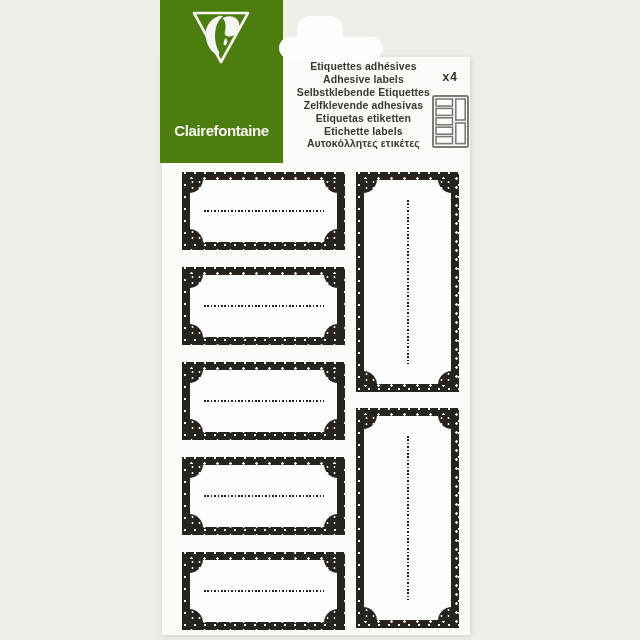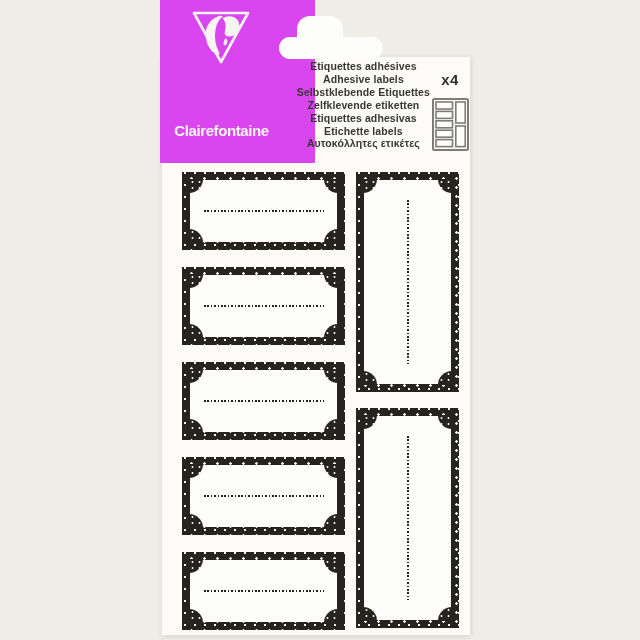--- a/index.html
+++ b/index.html
@@ -22,22 +22,21 @@
     background:#fdfdfb;border-radius:11px;
   }
   .hang-tab-top{
     position:absolute;left:297px;top:16px;width:46px;height:26px;
     background:#fdfdfb;border-radius:13px 13px 0 0;
   }
 
   
   .brand-panel{
     position:absolute;left:160px;top:0;width:123px;height:163px;
-    background:#d946ef;
-    padding-left:32px;
+    background:#4d7c0f;
   }
   .logo-wrap{position:absolute;left:29px;top:9px;width:64px;height:58px;}
   .wordmark{
     position:absolute;left:0;top:122px;width:123px;
     text-align:center;color:#f6f5f1;
     font-size:15px;font-weight:700;letter-spacing:-0.4px;
   }
 
   
   .lang-block{
@@ -48,22 +47,22 @@
     letter-spacing:0.1px;
     white-space:nowrap;
   }
 
   
   .pack-count{
     position:absolute;left:430px;top:71px;width:40px;
     text-align:center;
   }
   .pack-count .x4{
-    font-size:15px;font-weight:700;color:#33302b;letter-spacing:0.5px;
-    display:block;margin-bottom:10px;
+    font-size:12px;font-weight:700;color:#33302b;letter-spacing:0.5px;
+    display:block;margin-bottom:10px;font-family:Liberation Mono, monospace;
   }
 
   
   .sticker{
     position:absolute;
     background-color:#272420;
     background-image:
       radial-gradient(circle, #f3f2ee 1.1px, rgba(0,0,0,0) 1.5px),
       radial-gradient(circle, #f3f2ee 0.85px, rgba(0,0,0,0) 1.2px);
     background-size:13px 9px, 10px 12px;
@@ -119,22 +118,22 @@
     <div class="wordmark">Clairefontaine</div>
   </div>
 
   <div class="hang-tab-top"></div>
   <div class="hang-tab-slot"></div>
 
   <div class="lang-block">
     <div>Etiquettes adhésives</div>
     <div>Adhesive labels</div>
     <div>Selbstklebende Etiquettes</div>
-    <div>Zelfklevende etiketten</div>
-    <div>Etiquettes adhesivas</div>
+    <div>Zelfklevende adhesivas</div>
+    <div>Etiquetas etiketten</div>
     <div>Etichette labels</div>
     <div>Αυτοκόλλητες ετικέτες</div>
   </div>
 
   <div class="pack-count">
     <span class="x4">x4</span>
     <svg width="37" height="53" viewBox="0 0 37 53">
       <rect x="1" y="1" width="35" height="51" rx="1.5" fill="#fbfaf7" stroke="#7d7c77" stroke-width="2"></rect>
       <g fill="#fdfdfb" stroke="#7d7c77" stroke-width="1.6">
         <rect x="4" y="4" width="16.5" height="7"></rect>

